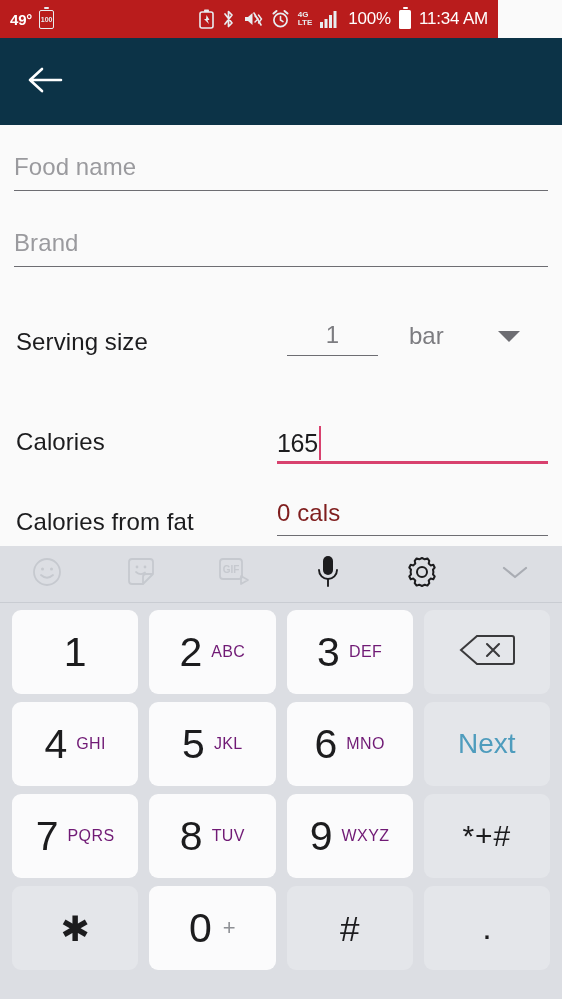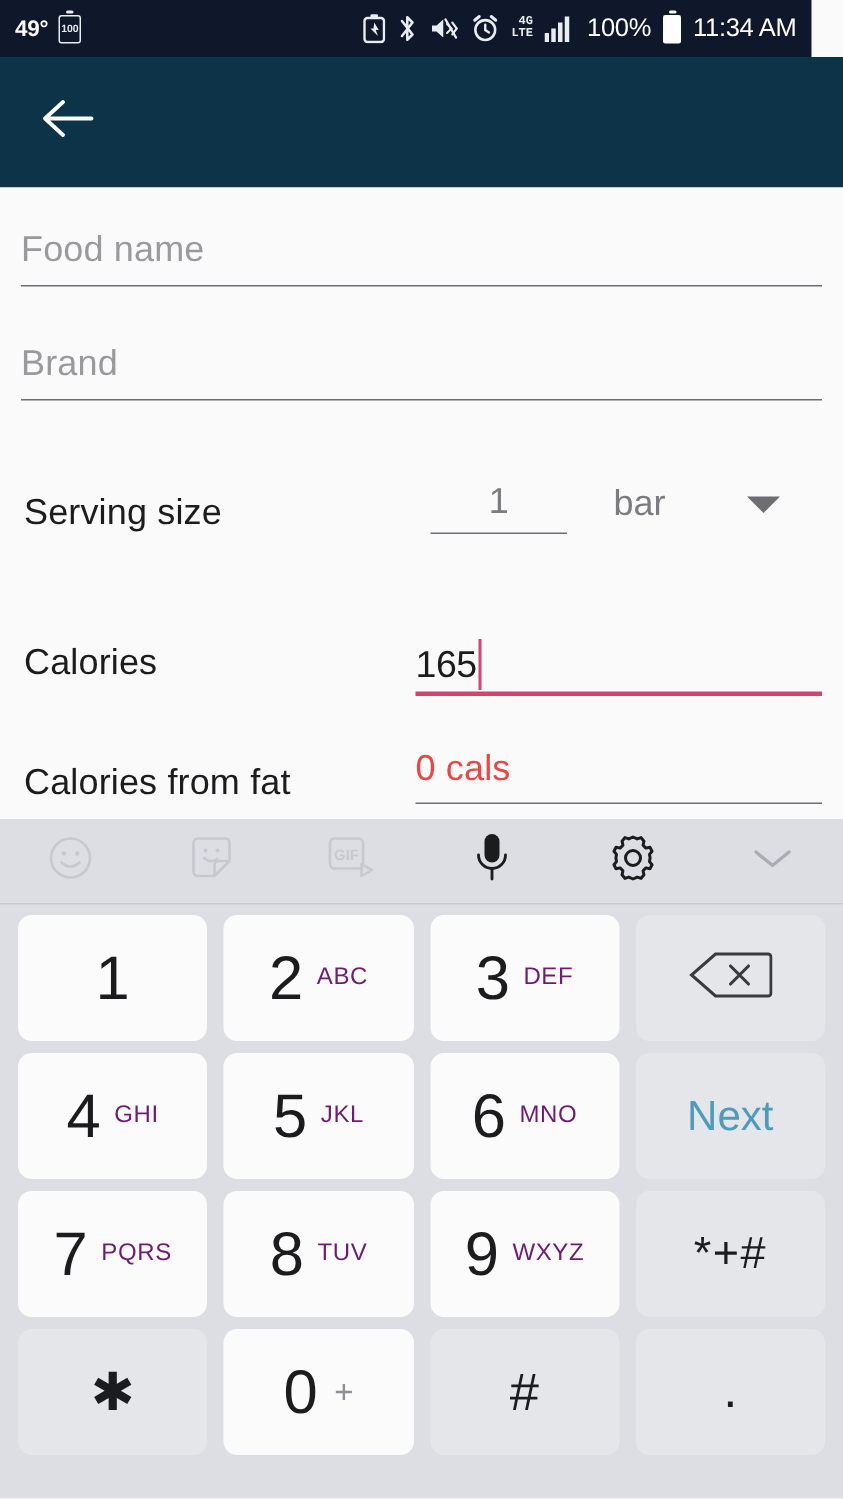--- a/index.html
+++ b/index.html
@@ -16,23 +16,23 @@
     position: relative;
     width: 562px;
     height: 999px;
     background: #fafafa;
   }
 
   
   .status-bar {
     position: absolute;
     top: 0; left: 0;
-    width: 541px;
+    width: 498px;
     height: 38px;
-    background: #0f172a;
+    background: #b91c1c;
     display: flex;
     align-items: center;
     padding: 0 10px;
   }
   .sb-left {
     display: flex;
     align-items: center;
     gap: 7px;
   }
   .sb-temp {
@@ -99,23 +99,22 @@
     position: absolute;
     top: -3px; left: 3.5px;
     width: 5px; height: 2.5px;
     background: #ffffff;
     border-radius: 1px;
   }
   .sb-net {
     font-size: 8px;
     line-height: 1.05;
     color: #e8edf0;
-    text-align: right;
+    text-align: left;
     font-weight: bold;
-    font-family: Liberation Mono, monospace;
   }
 
   
   .app-bar {
     position: absolute;
     top: 38px; left: 0;
     width: 562px;
     height: 87px;
     background: #0c3347;
     display: flex;
@@ -253,21 +252,21 @@
   
   #row-calfat { top: 355px; }
   .calfat-input {
     position: absolute;
     left: 277px;
     bottom: 4px;
     width: 271px;
   }
   .calfat-input .ph {
     font-size: 24px;
-    color: #ef4444;
+    color: #7f1d1d;
     padding-bottom: 8px;
     letter-spacing: 0.1px;
   }
   .calfat-input .rule {
     height: 1.5px;
     background: #6d6d72;
   }
 
   
   .keyboard {

